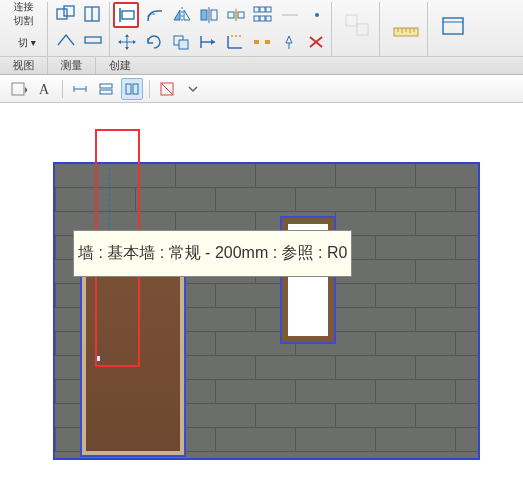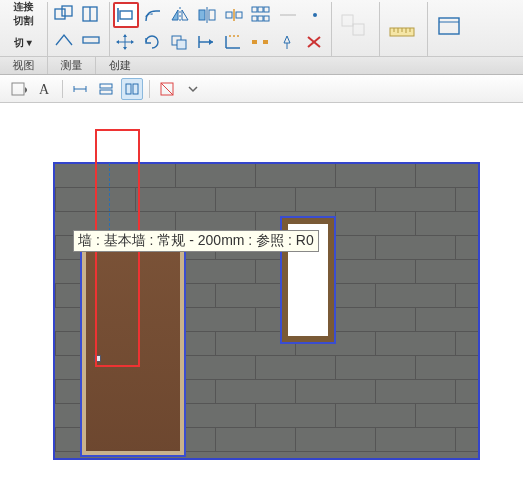--- a/index.html
+++ b/index.html
@@ -4,21 +4,21 @@
 <style>
   * { box-sizing: border-box; }
   body { margin: 0; font-family: "Microsoft YaHei", Arial, sans-serif; font-size: 11px; background: #fff; width: 523px; }
   
   
   .ribbon { background: linear-gradient(#f8f8f8, #e6e6e6); border-bottom: 1px solid #b8b8b8; }
   .ribbon-top { display: flex; align-items: flex-start; padding: 2px 0 0 2px; height: 56px; }
   .ribbon-group { display: flex; flex-direction: column; align-items: center; border-right: 1px solid #c8c8c8; padding: 0 4px; height: 54px; }
   .ribbon-group.noborder { border-right: none; }
   .ribbon-row { display: flex; gap: 3px; align-items: center; }
-  .rbtn { width: 24px; height: 24px; display: flex; align-items: center; justify-content: flex-start; border: 1px solid transparent; border-radius: 2px; cursor: pointer; font-weight: bold; }
+  .rbtn { width: 24px; height: 24px; display: flex; align-items: center; justify-content: flex-end; border: 1px solid transparent; border-radius: 2px; cursor: pointer; }
   .rbtn.sel { background: #fff; border: 2px solid #d93333; width: 26px; height: 26px; }
   .rbtn.disabled { opacity: .38; cursor: default; }
   .rbtn svg { display:block; }
   .lg { width: 36px; height: 36px; }
   
   .group-labels { display: flex; background: linear-gradient(#e9e9e9,#dcdcdc); border-top: 1px solid #c8c8c8; height: 18px; }
   .glabel { text-align: center; font-size: 11px; color: #444; padding: 1px 0; border-right: 1px solid #c8c8c8; }
   
   
   .optbar { display: flex; align-items: center; gap: 4px; padding: 3px 8px; background: linear-gradient(#fefefe,#f0f0f0); border-bottom: 1px solid #c8c8c8; height: 28px;}
@@ -29,21 +29,21 @@
   
   .canvas { position: relative; width: 523px; height: 398px; background: #fff; }
   .wall { position: absolute; left: 53px; top: 59px; width: 427px; height: 298px; background: #6c6e6c; border: 2px solid #3344cc; }
   .brick-pattern { position:absolute; inset:0; }
   .door { position: absolute; left: 80px; top: 140px; width: 106px; height: 214px; border: 2px solid #3a4dd1; background: linear-gradient(#7a5237,#6d472f); }
   .door-frame { position:absolute; inset:0; border: 4px solid #c9b28c; }
   .door-handle { position: absolute; left: 12px; top: 110px; width: 7px; height: 7px; background: #dfe8f2; border: 1px solid #556; }
   .window { position: absolute; left: 282px; top: 115px; width: 52px; height: 124px; background: #fff; border: 6px solid #7a5a36; outline: 2px solid #3a4dd1; }
   .highlight-box { position: absolute; left: 95px; top: 26px; width: 45px; height: 238px; border: 2px solid #e33; }
   .dashed-line { position:absolute; left: 109px; top: 60px; width: 0; height: 198px; border-left: 1px dashed #2a6fb0; }
-  .tooltip { position: absolute; left: 73px; top: 127px; background: #fffff0; border: 1px solid #888; padding: 1px 4px; font-size: 14px; color: #333; white-space: nowrap; }
+  .tooltip { position: absolute; left: 73px; top: 127px; background: #fffff0; border: 1px solid #888; padding: 12px 4px; font-size: 16px; color: #333; white-space: nowrap; }
   
   
   .brick-row { position:absolute; left:0; right:0; height: 24px; }
   .brick-row::before { content:""; position:absolute; left:0; right:0; bottom:0; border-bottom:1px solid #555; }
   .brick-v { position:absolute; top:0; bottom:0; width:0; border-left:1px solid #555; }
 </style>
 </head>
 <body>
 
 <div class="ribbon">

